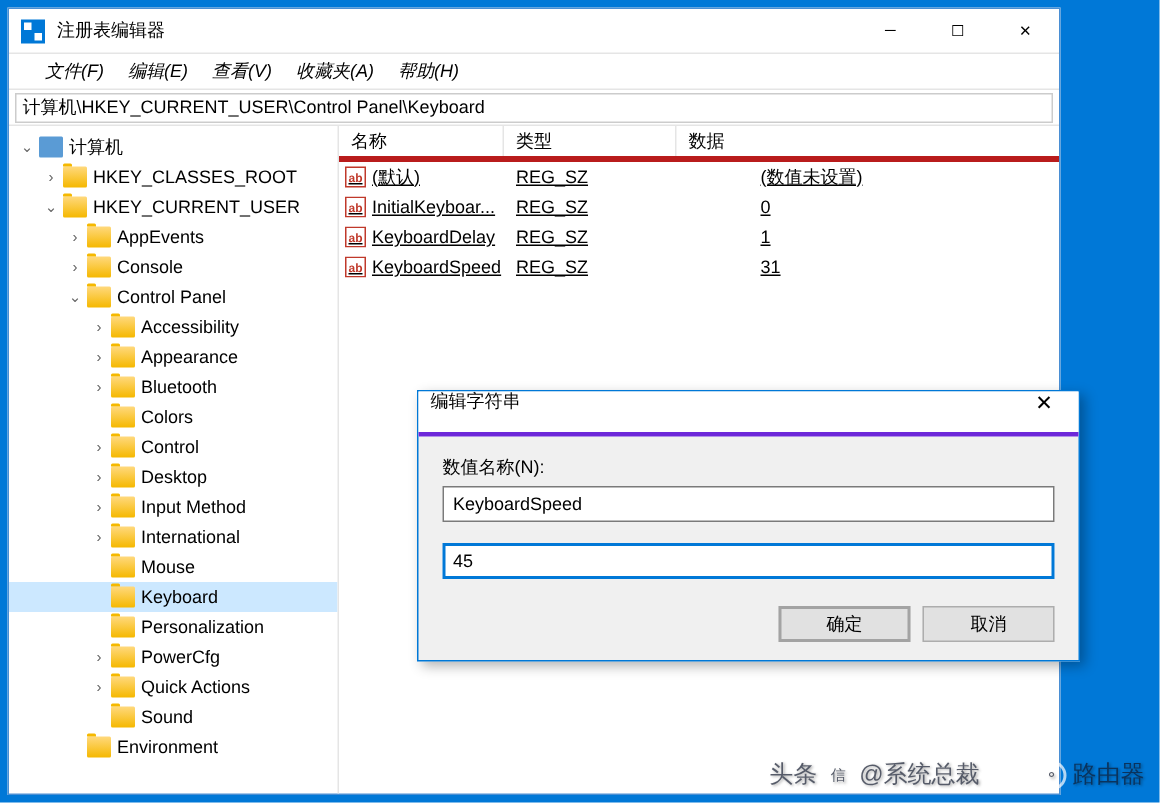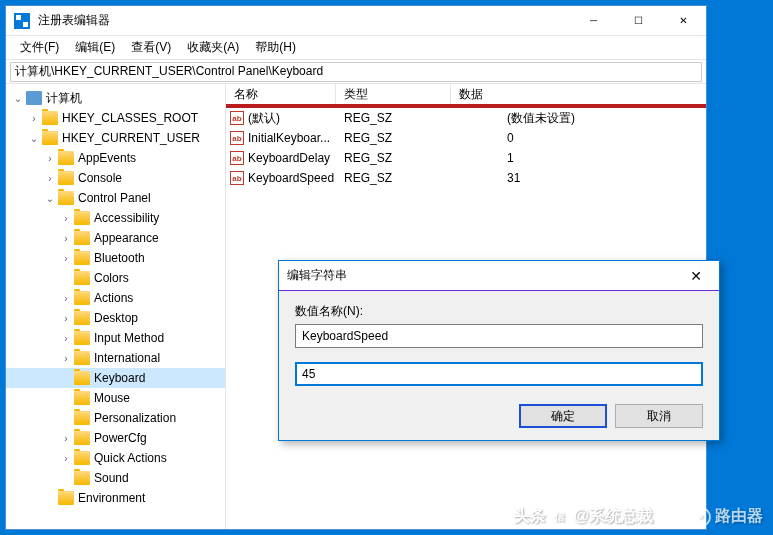--- a/index.html
+++ b/index.html
@@ -5,59 +5,59 @@
 * { box-sizing: border-box; margin: 0; padding: 0; }
 body { font-family: "Microsoft YaHei", "Segoe UI", sans-serif; font-size: 12px; background: #0078d7; width: 773px; height: 535px; position: relative; overflow: hidden; }
 .window { position: absolute; left: 5px; top: 5px; width: 702px; height: 525px; background: #fff; border: 1px solid #4a8fd4; }
 .titlebar { height: 30px; background: #fff; display: flex; align-items: center; border-bottom: 1px solid #e5e5e5; }
 .title-icon { width: 16px; height: 16px; margin: 0 8px; background: #0078d7; display: inline-block; position: relative; }
 .title-icon::before { content: ''; position: absolute; left: 2px; top: 2px; width: 5px; height: 5px; background: #fff; }
 .title-icon::after { content: ''; position: absolute; right: 2px; bottom: 2px; width: 5px; height: 5px; background: #fff; }
 .title-text { flex: 1; font-size: 12px; }
 .win-controls { display: flex; }
 .win-btn { width: 45px; height: 30px; display: flex; align-items: center; justify-content: center; cursor: pointer; font-size: 10px; }
-.menubar { height: 24px; display: flex; align-items: center; padding: 0 6px; border-bottom: 1px solid #e5e5e5; }
+.menubar { height: 24px; display: flex; align-items: center; padding: 0 16px; border-bottom: 1px solid #e5e5e5; font-style: italic; }
 .menu-item { padding: 3px 8px; cursor: pointer; }
 .addressbar { height: 24px; display: flex; align-items: center; border-bottom: 1px solid #e5e5e5; padding: 2px 4px; }
 .address-input { flex: 1; border: 1px solid #ccc; padding: 2px 4px; font-size: 12px; font-family: Liberation Sans, sans-serif; height: 20px; }
 .content { display: flex; height: calc(100% - 78px); }
 .tree-panel { width: 220px; border-right: 1px solid #e5e5e5; overflow: auto; padding: 4px 0; }
 .tree-item { display: flex; align-items: center; height: 20px; cursor: pointer; white-space: nowrap; }
 .tree-item.selected { background: #cce8ff; }
 .expander { width: 16px; text-align: center; color: #666; font-size: 10px; cursor: pointer; }
 .folder-icon { width: 16px; height: 14px; margin-right: 4px; display: inline-block; background: linear-gradient(#ffd97d, #f5b800); border-radius: 1px; position: relative; }
 .folder-icon::before { content: ''; position: absolute; top: -2px; left: 0; width: 6px; height: 2px; background: #f5b800; border-radius: 1px 1px 0 0; }
 .computer-icon { width: 16px; height: 14px; margin-right: 4px; display: inline-block; background: #5a9bd5; border-radius: 1px; }
 .lvl0 { padding-left: 4px; }
 .lvl1 { padding-left: 20px; }
 .lvl2 { padding-left: 36px; }
 .lvl3 { padding-left: 52px; }
 .values-panel { flex: 1; overflow: auto; }
 .values-header { display: flex; border-bottom: 4px solid #b91c1c; height: 24px; align-items: center; }
 .col-name { width: 110px; padding-left: 8px; border-right: 1px solid #e5e5e5; height: 100%; display: flex; align-items: center; }
 .col-type { width: 115px; padding-left: 8px; border-right: 1px solid #e5e5e5; height: 100%; display: flex; align-items: center; }
 .col-data { flex: 1; padding-left: 8px; height: 100%; display: flex; align-items: center; }
-.value-row { display: flex; height: 20px; align-items: center; cursor: pointer; }
+.value-row { display: flex; height: 20px; align-items: center; cursor: pointer; text-decoration: underline; }
 .value-name { width: 110px; padding-left: 4px; display: flex; align-items: center; overflow: hidden; }
 .value-type { width: 115px; padding-left: 8px; }
 .value-data { flex: 1; padding-left: 8px; margin-left: 48px; }
 .reg-icon { width: 14px; height: 14px; margin-right: 4px; border: 1px solid #c0392b; display: inline-flex; align-items: center; justify-content: center; font-size: 8px; color: #c0392b; font-weight: bold; background: #fff; }
 .dialog { position: absolute; left: 278px; top: 260px; width: 442px; background: #f0f0f0; border: 1px solid #0078d7; box-shadow: 3px 3px 8px rgba(0,0,0,0.3); }
-.dialog-title { height: 30px; background: #fff; display: flex; align-items: center; padding: 0 8px; border-bottom: 1px solid #6d28d9; }
+.dialog-title { height: 30px; background: #fff; display: flex; align-items: flex-end; padding: 12px 8px; border-bottom: 3px solid #6d28d9; }
 .dialog-title-text { flex: 1; font-size: 12px; }
 .dialog-close { width: 30px; text-align: center; cursor: pointer; font-size: 14px; }
 .dialog-body { padding: 12px 16px; }
 .field-label { margin-bottom: 4px; }
 .field-input { width: 100%; padding: 4px 6px; border: 1px solid #7a7a7a; font-size: 12px; font-family: inherit; margin-bottom: 14px; }
 .field-input.readonly { background: #fff; }
 .field-input.focused { border: 2px solid #0078d7; padding: 3px 5px; }
 .dialog-buttons { display: flex; justify-content: flex-end; gap: 8px; padding-top: 4px; }
 .dlg-btn { width: 88px; height: 24px; border: 1px solid #adadad; background: #e1e1e1; cursor: pointer; font-size: 12px; font-family: inherit; }
-.dlg-btn.primary { border: 2px solid #1d4ed8; }
-.watermark { position: absolute; right: 10px; bottom: 8px; color: #ffffff; font-size: 16px; opacity: 0.7; text-shadow: 1px 1px 2px rgba(0,0,0,0.5); display: flex; align-items: center; gap: 4px; font-weight: bold; }
+.dlg-btn.primary { border: 2px solid #a3a3a3; }
+.watermark { position: absolute; right: 10px; bottom: 8px; color: #0f172a; font-size: 16px; opacity: 0.7; text-shadow: 1px 1px 2px rgba(0,0,0,0.5); display: flex; align-items: center; gap: 4px; }
 .wm-icon { width: 20px; height: 20px; border: 2px solid #fff; border-radius: 50%; display: inline-flex; align-items: center; justify-content: center; font-size: 10px; }
 </style>
 </head>
 <body>
 
 <div class="window">
   <div class="titlebar">
     <span class="title-icon"></span>
     <span class="title-text">注册表编辑器</span>
     <div class="win-controls">
@@ -127,46 +127,46 @@
           <span>Bluetooth</span>
         </div>
       <div class="tree-item lvl3">
           <span class="expander"></span>
           <span class="folder-icon"></span>
           <span>Colors</span>
         </div>
       <div class="tree-item lvl3">
           <span class="expander">›</span>
           <span class="folder-icon"></span>
-          <span>Actions</span>
+          <span>Control</span>
         </div>
       <div class="tree-item lvl3">
           <span class="expander">›</span>
           <span class="folder-icon"></span>
           <span>Desktop</span>
         </div>
       <div class="tree-item lvl3">
           <span class="expander">›</span>
           <span class="folder-icon"></span>
           <span>Input Method</span>
         </div>
       <div class="tree-item lvl3">
           <span class="expander">›</span>
           <span class="folder-icon"></span>
           <span>International</span>
         </div>
+      <div class="tree-item lvl3">
+          <span class="expander"></span>
+          <span class="folder-icon"></span>
+          <span>Mouse</span>
+        </div>
       <div class="tree-item lvl3 selected">
           <span class="expander"></span>
           <span class="folder-icon"></span>
           <span>Keyboard</span>
-        </div>
-      <div class="tree-item lvl3">
-          <span class="expander"></span>
-          <span class="folder-icon"></span>
-          <span>Mouse</span>
         </div>
       <div class="tree-item lvl3">
           <span class="expander"></span>
           <span class="folder-icon"></span>
           <span>Personalization</span>
         </div>
       <div class="tree-item lvl3">
           <span class="expander">›</span>
           <span class="folder-icon"></span>
           <span>PowerCfg</span>

